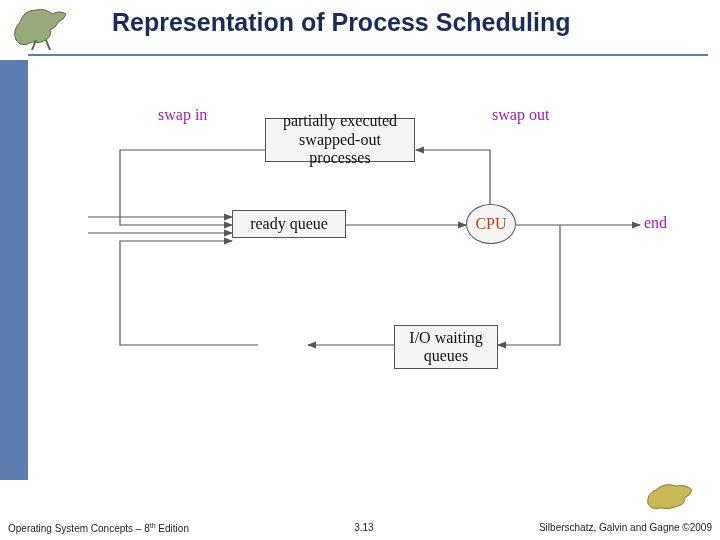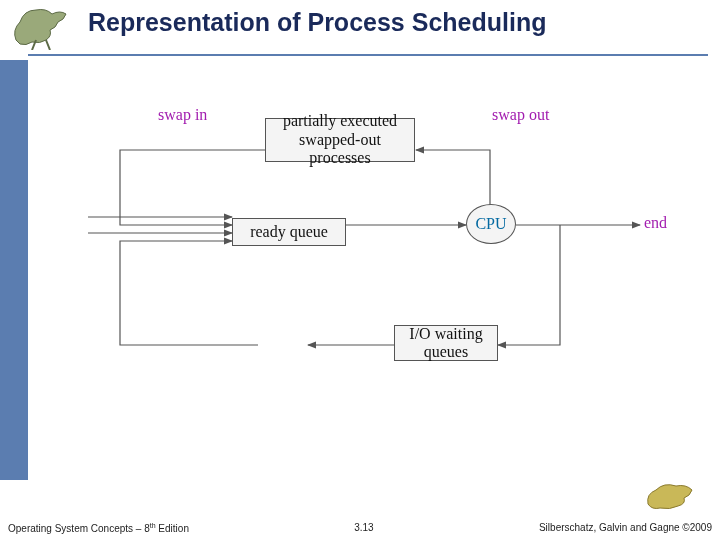--- a/index.html
+++ b/index.html
@@ -17,21 +17,21 @@
     top: 60px;
     width: 28px;
     height: 420px;
     background: #5b7db0;
   }
   .title-bar {
     position: absolute;
     top: 8px;
     left: 0;
     right: 0;
-    padding-left: 88px;
+    padding-left: 112px;
   }
   .title {
     font-size: 25px;
     font-weight: bold;
     color: #1a2a5a;
   }
   .title-underline {
     position: absolute;
     top: 54px;
     left: 28px;
@@ -86,21 +86,21 @@
     padding: 2px 6px;
     line-height: 1.15;
   }
   .oval {
     position: absolute;
     border: 1px solid #555;
     background: #f4f4f4;
     border-radius: 50%;
     font-family: "Times New Roman", Times, serif;
     font-size: 16px;
-    color: #0369a1;
+    color: #c2410c;
     display: flex;
     align-items: center;
     justify-content: center;
     text-align: center;
   }
   .label {
     position: absolute;
     font-family: "Times New Roman", Times, serif;
     font-size: 16px;
     color: #a21caf;
@@ -159,27 +159,27 @@
 
     <path d="M178 245 L40 245 L40 141 L152 141" fill="none" stroke="#555" stroke-width="1.2" marker-end="url(#ah)"></path>
   </svg>
 
   <div class="box" style="left:185px; top:18px; width:150px; height:44px; white-space:pre-line;">partially executed
 swapped-out processes</div>
 
   <div class="label" style="left:78px; top:6px;">swap in</div>
   <div class="label" style="left:400px; top:6px;margin-left:12px;">swap out</div>
 
-  <div class="box" style="left:152px; top:118px; width:114px; height:28px;text-align:center;">ready queue</div>
+  <div class="box" style="left:152px; top:110px; width:114px; height:28px;text-align:center;">ready queue</div>
 
   <div class="oval" style="left:386px; top:104px; width:50px; height:40px;">CPU</div>
 
   <div class="label" style="left:564px; top:114px;">end</div>
 
-  <div class="box" style="left:314px; top:225px; width:104px; height:36px; white-space:pre-line;">I/O waiting
+  <div class="box" style="left:314px; top:225px; width:104px; height:44px; white-space:pre-line;">I/O waiting
 queues</div>
 
 
 </div>
 
 <div class="dino-right">
   <svg viewBox="0 0 60 36">
     <path d="M6 28 Q4 18 14 14 Q22 6 34 10 Q44 8 50 14 Q48 20 42 22 Q44 28 36 30 Q28 34 18 32 Q10 34 6 28 Z" fill="#c9b858" stroke="#8a7a2e" stroke-width="1"></path>
   </svg>
 </div>

